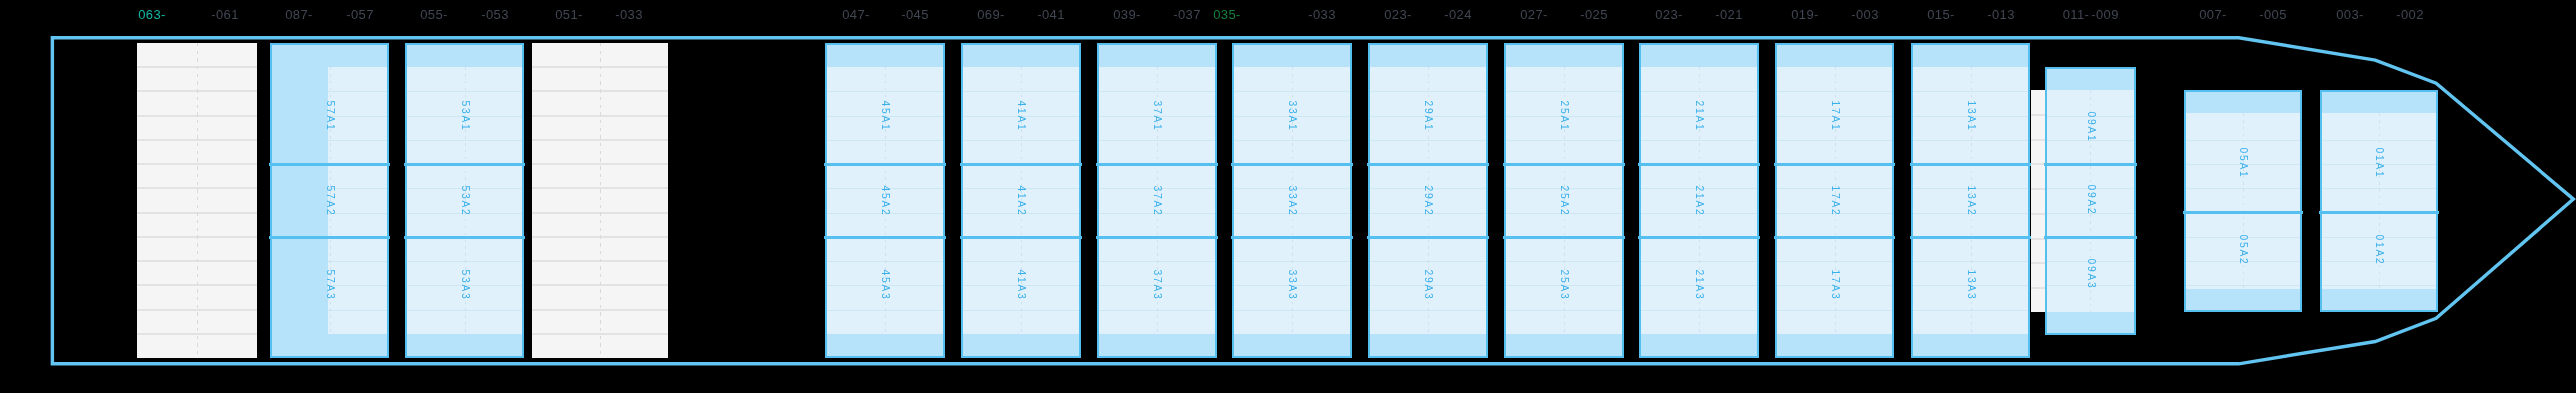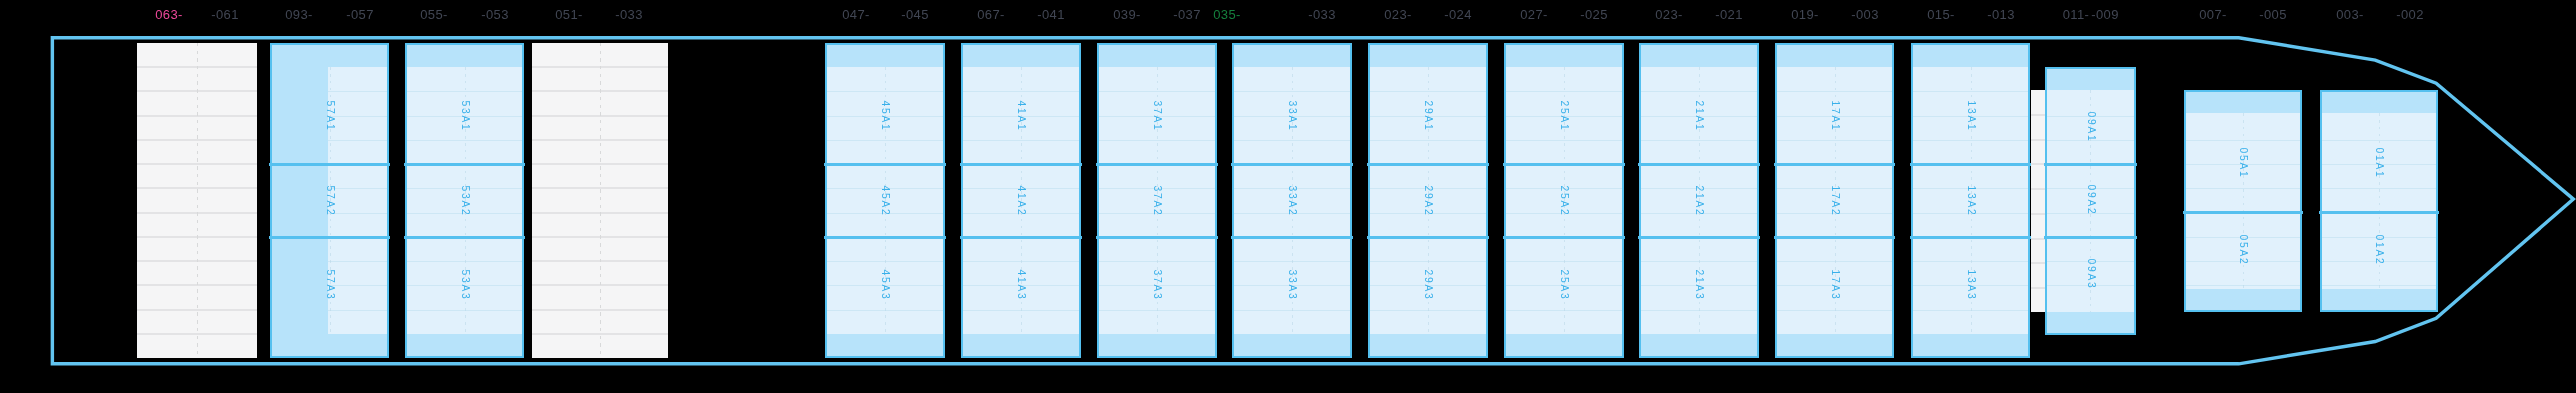--- a/index.html
+++ b/index.html
@@ -421,31 +421,31 @@
         <div class="bay-section" style="top: 120px; height: 76px;">
           <div class="bay-label" style="color: rgb(57, 176, 234);">01A2</div>
         </div>
         <div class="bay-divider" style="top: 119px; background: rgb(85, 192, 239);"></div>
       </div>
     </div>
   <svg id="hull-svg" width="2576" height="393" viewBox="0 0 3000 458">
       <path d="M 60 424 L 60 44 L 2608 44 L 2767 70 L 2838 97 L 2998 232 L 2838 371 L 2767 398 L 2608 424 Z" fill="none" stroke="#62c4f0" stroke-width="4" stroke-linejoin="miter"></path>
     </svg>
   <div id="layer-axis">
-      <div class="axis-label" style="left: 169px; color: #ec4899;">063-</div>
+      <div class="axis-label" style="left: 152px; color: #14b8a6;">063-</div>
       <div class="axis-label" style="left: 225px; color: rgb(65, 70, 83);">-061</div>
-      <div class="axis-label" style="left: 299px; color: rgb(65, 70, 83);">093-</div>
+      <div class="axis-label" style="left: 299px; color: rgb(65, 70, 83);">087-</div>
       <div class="axis-label" style="left: 360px; color: rgb(65, 70, 83);">-057</div>
       <div class="axis-label" style="left: 434px; color: rgb(65, 70, 83);">055-</div>
       <div class="axis-label" style="left: 495px; color: rgb(65, 70, 83);">-053</div>
       <div class="axis-label" style="left: 569px; color: rgb(65, 70, 83);">051-</div>
       <div class="axis-label" style="left: 629px; color: rgb(65, 70, 83);">-033</div>
       <div class="axis-label" style="left: 856px; color: rgb(65, 70, 83);">047-</div>
       <div class="axis-label" style="left: 915px; color: rgb(65, 70, 83);">-045</div>
-      <div class="axis-label" style="left: 991px; color: rgb(65, 70, 83);">067-</div>
+      <div class="axis-label" style="left: 991px; color: rgb(65, 70, 83);">069-</div>
       <div class="axis-label" style="left: 1051px; color: rgb(65, 70, 83);">-041</div>
       <div class="axis-label" style="left: 1127px; color: rgb(65, 70, 83);">039-</div>
       <div class="axis-label" style="left: 1187px; color: rgb(65, 70, 83);">-037</div>
       <div class="axis-label" style="left: 1227px; color: #15803d;">035-</div>
       <div class="axis-label" style="left: 1322px; color: rgb(65, 70, 83);">-033</div>
       <div class="axis-label" style="left: 1398px; color: rgb(65, 70, 83);">023-</div>
       <div class="axis-label" style="left: 1458px; color: rgb(65, 70, 83);">-024</div>
       <div class="axis-label" style="left: 1534px; color: rgb(65, 70, 83);">027-</div>
       <div class="axis-label" style="left: 1594px; color: rgb(65, 70, 83);">-025</div>
       <div class="axis-label" style="left: 1669px; color: rgb(65, 70, 83);">023-</div>

